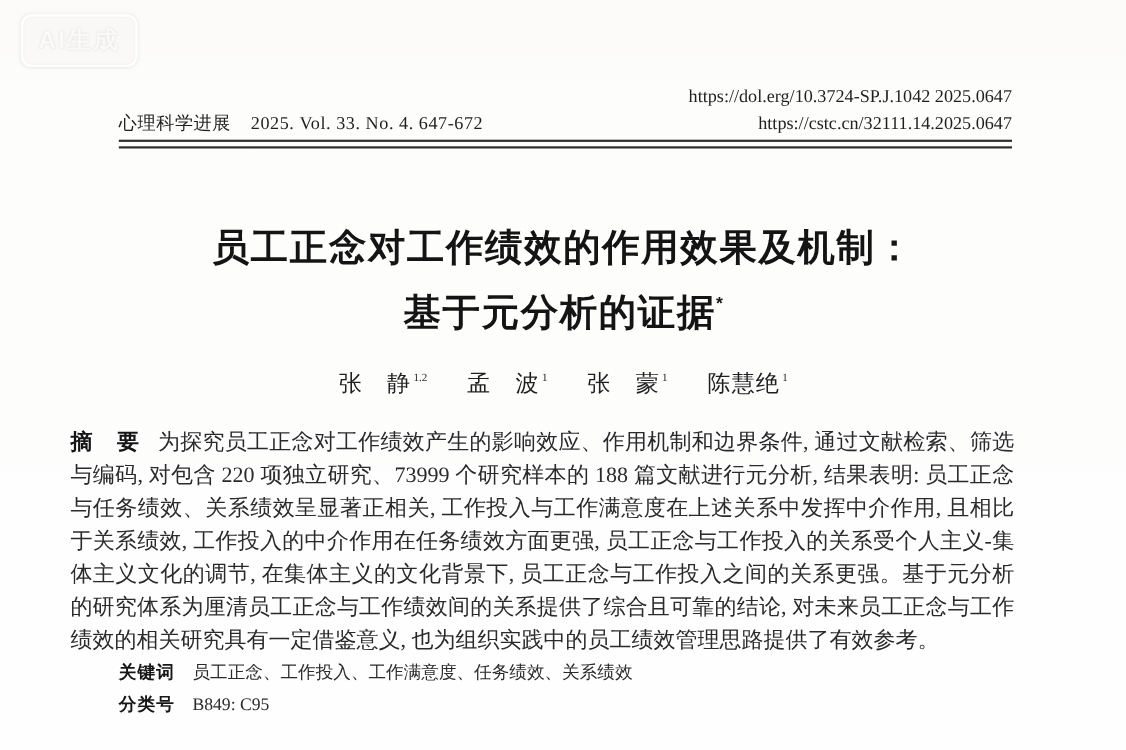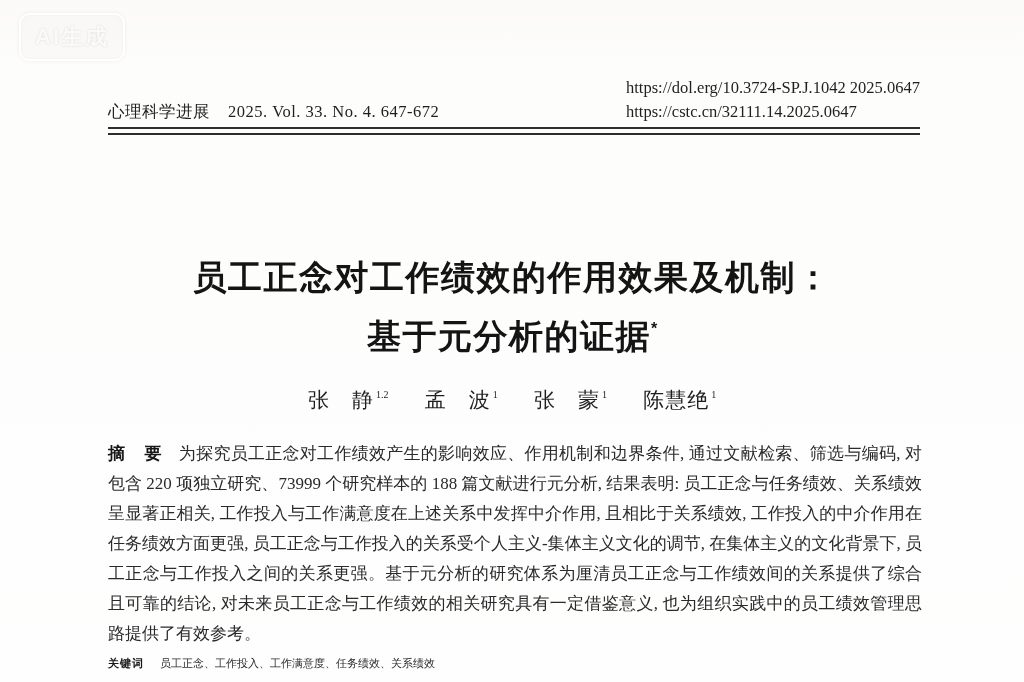--- a/index.html
+++ b/index.html
@@ -42,31 +42,31 @@
     justify-content: space-between;
     align-items: flex-end;
     margin: 0 104px 0 108px;
     padding-top: 76px;
     font-size: 16.5px;
     line-height: 24px;
     color: #1f1f1f;
   }
   .header-left .cn-line { letter-spacing: 0.5px; }
   .header-left .cn-journal { margin-right: 18px; }
-  .header-right { }
+  .header-right { text-align: right; }
 
   .double-rule {
     margin: 3px 104px 0 108px;
     height: 4px;
     border-top: 2px solid #2e2e2e;
     border-bottom: 2px solid #2e2e2e;
   }
 
   .title-block {
-    margin-top: 116px;
+    margin-top: 64px;
     text-align: center;
     font-family: "Liberation Sans", "DejaVu Sans", sans-serif;
     font-weight: bold;
     font-size: 34px;
     line-height: 52px;
     color: #141414;
     letter-spacing: 1.5px;
   }
   .title-block .fn-mark {
     font-size: 16px;
@@ -90,37 +90,37 @@
   }
 
   .affiliation {
     margin-top: 15px;
     text-align: center;
     font-size: 15.5px;
     color: #222222;
   }
 
   .abstract {
-    margin: 25px 102px 0 108px;
-    font-size: 17px;
+    margin: 25px 102px 0 64px;
+    font-size: 20px;
     line-height: 30px;
     text-align: justify;
     color: #2a2a2a;
   }
   .field-label {
     font-family: "Liberation Sans", "DejaVu Sans", sans-serif;
     font-weight: bold;
     color: #161616;
     margin-right: 16px;
     letter-spacing: 1px;
   }
 
   .meta-line {
     margin: 0 102px 0 108px;
-    font-size: 11px;
+    font-size: 16px;
     line-height: 29px;
     color: #2a2a2a;
   }
 </style>
 </head>
 <body>
 
 <div class="page">
 
   <div class="watermark">

